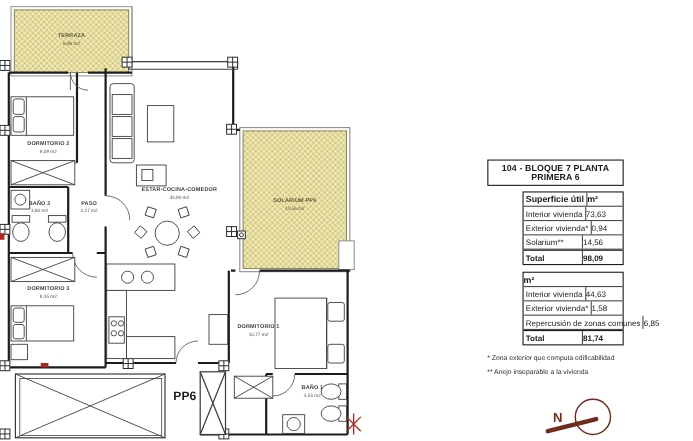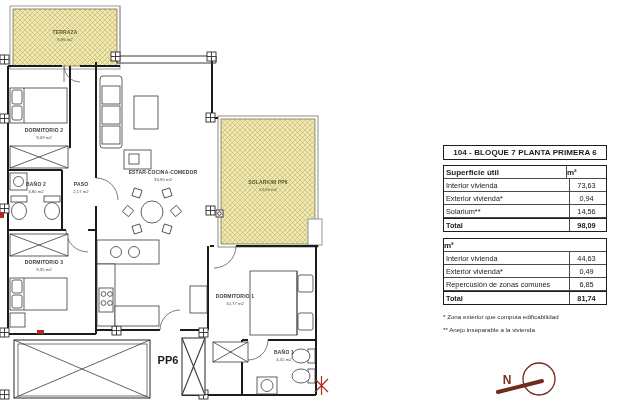--- a/index.html
+++ b/index.html
@@ -6,28 +6,28 @@
   body{width:630px;height:401px;position:relative;overflow:hidden;
        font-family:"Liberation Sans",sans-serif;color:#1a1a1a;}
   .sheet{position:absolute;inset:0;background:#fff;}
   
   #plan{position:absolute;left:0;top:0;}
   .rl{font:700 5px "Liberation Sans",sans-serif;fill:#3d3d3d;letter-spacing:.15px}
   .ra{font:400 4.3px "Liberation Sans",sans-serif;fill:#4c4c4c}
   .hatchlbl{fill:#5c5636}
   .pp6{font:700 11px "Liberation Sans",sans-serif;fill:#1b1b1b}
   
-  .info{position:absolute;left:443px;top:145px;width:164px;}
+  .info{position:absolute;left:443px;top:145px;width:124px;}
   .ttl{border:1.5px solid #1c1c1c;font-size:8px;font-weight:700;text-align:center;
        padding:2px 0 2px 0;letter-spacing:.1px;margin-bottom:5px;}
-  .tbl{border:1.5px solid #1c1c1c;margin-bottom:6px;}
+  .tbl{border:1.5px solid #1c1c1c;margin-bottom:6px;margin-left:32px;}
   .trow{display:flex;align-items:stretch;border-bottom:1px solid #4a4a4a;font-size:7.3px;line-height:9px;}
   .trow:last-child{border-bottom:none;}
   .trow .lbl{flex:1;padding:1.5px 2px 1.5px 2px;border-right:1px solid #4a4a4a;white-space:nowrap;}
-  .trow .val{width:33px;text-align:center;padding:1.5px 3px 1.5px 0;}
+  .trow .val{width:33px;text-align:left;padding:1.5px 3px 1.5px 0;}
   .trow.hdr{font-size:8px;font-weight:700;}
   .trow.hdr .val{text-align:left;padding-right:6px;}
   .trow.tot{font-weight:700;border-top:1.5px solid #1c1c1c;}
   .fnotes{margin-top:8px;font-size:6.2px;color:#2a2a2a;}
   .fnotes div{margin-bottom:6px;white-space:nowrap;}
   
   #compass{position:absolute;left:490px;top:356px;}
   .north{font:600 12px "Liberation Sans",sans-serif;fill:#7d2c1a}
 </style>
 </head>
@@ -298,21 +298,21 @@
     <div class="tbl">
       <div class="trow hdr">
         <div class="val">m²</div>
       </div>
       <div class="trow">
         <div class="lbl">Interior vivienda</div>
         <div class="val">44,63</div>
       </div>
       <div class="trow">
         <div class="lbl">Exterior vivienda*</div>
-        <div class="val">0,49</div>
+        <div class="val">1,58</div>
       </div>
       <div class="trow">
         <div class="lbl">Repercusión de zonas comunes</div>
         <div class="val">6,85</div>
       </div>
       <div class="trow tot">
         <div class="lbl">Total</div>
         <div class="val">81,74</div>
       </div>
     </div>

